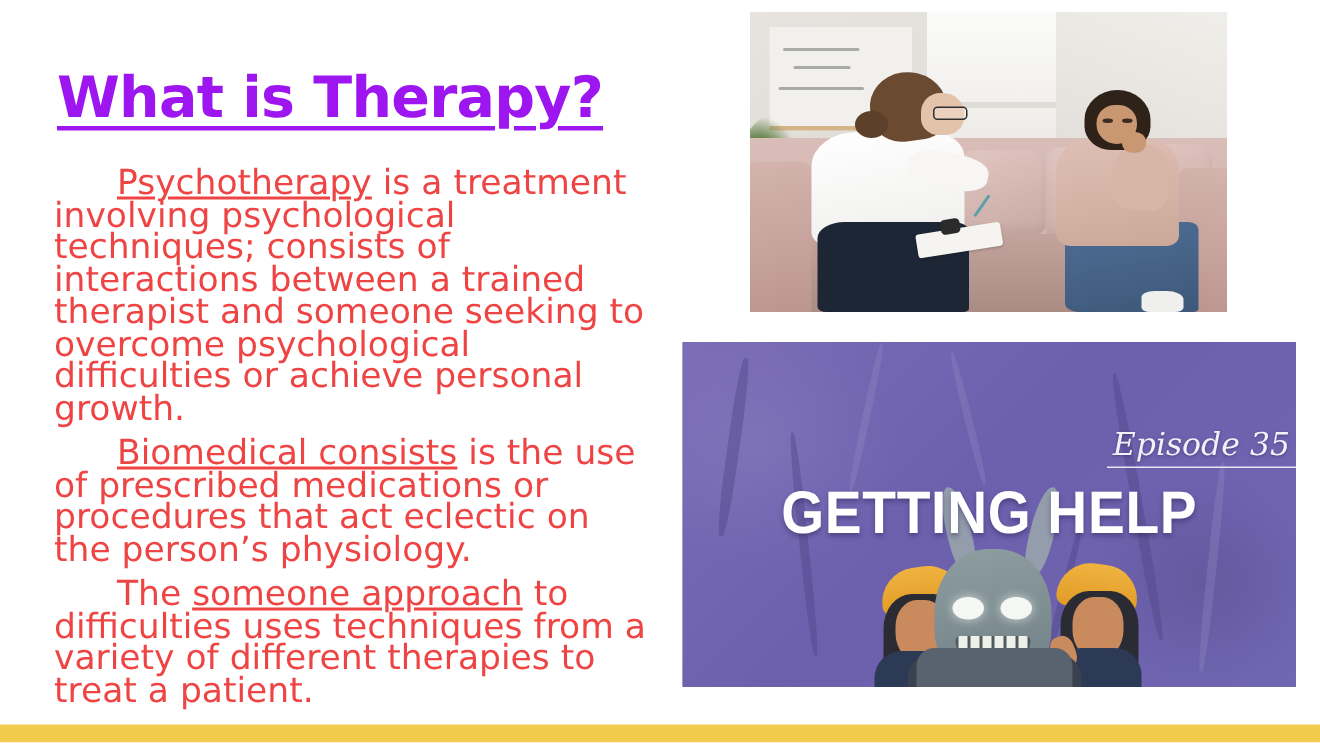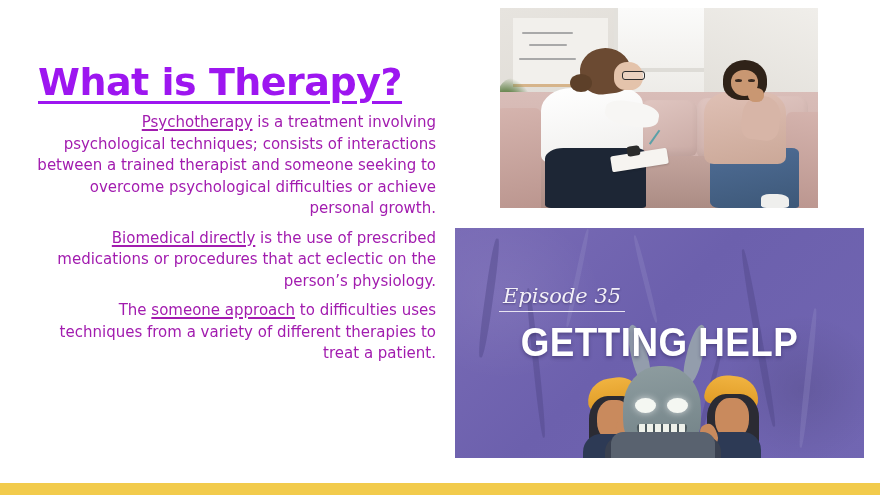--- a/index.html
+++ b/index.html
@@ -28,33 +28,31 @@
     left: 38px;
     top: 43px;
     font-size: 38px;
     font-weight: bold;
     color: #9D16F0;
     text-decoration: underline;
     text-decoration-thickness: 3px;
     text-underline-offset: 6px;
     letter-spacing: -0.5px;
     white-space: nowrap;
-    margin-top: 17px;
   }
 
   
   .body-text {
     position: absolute;
     left: 36px;
     top: 112px;
     width: 400px;
-    font-size: 15px;
+    font-size: 23px;
     line-height: 21.5px;
-    color: #a21caf;
-    text-align: right;
+    color: #ef4444;
   }
   .body-text p {
     margin: 0 0 8px 0;
     text-indent: 42px;
   }
   .body-text p:last-child { margin-bottom: 0; }
   .term {
     text-decoration: underline;
     text-decoration-thickness: 1.5px;
     text-underline-offset: 2px;
@@ -224,27 +222,26 @@
     position: absolute; inset: 0;
     background:
       radial-gradient(ellipse 40% 60% at 12% 30%, rgba(255,255,255,.07), rgba(0,0,0,0) 60%),
       radial-gradient(ellipse 30% 50% at 85% 70%, rgba(0,0,0,.10), rgba(0,0,0,0) 65%),
       linear-gradient(135deg, #7a6cb6 0%, #6c60ad 45%, #7166b2 100%);
   }
   .tv-crack { position: absolute; background: rgba(80,70,135,.45); border-radius: 40%; }
   .tv-crack2 { position: absolute; background: rgba(150,142,200,.30); border-radius: 40%; }
   .tv-episode {
     position: absolute; left: 0; right: 0; top: 56px;
-    text-align: left;
+    text-align: right;
     font-family: "DejaVu Serif", serif;
     font-style: italic;
     font-size: 21px;
     color: #f3f0f8;
     text-shadow: 0 1px 2px rgba(40,30,80,.5);
-    padding-left: 44px;
   }
   .tv-episode span {
     border-bottom: 1.5px solid #e8e4f2;
     padding: 0 4px 3px 4px;
   }
   .tv-headline {
     position: absolute; left: 0; right: 0; top: 92px;
     text-align: center;
     font-family: "Liberation Sans", sans-serif;
     font-weight: bold;
@@ -311,21 +308,21 @@
 
 <div class="slide">
 
   <div class="slide-title">What is Therapy?</div>
 
   <div class="body-text">
     <p>
       <span class="term">Psychotherapy</span><span> is a treatment involving psychological techniques; consists of interactions between a trained therapist and someone seeking to overcome psychological difficulties or achieve personal growth.</span>
     </p>
     <p>
-      <span class="term">Biomedical directly</span><span> is the use of prescribed medications or procedures that act eclectic on the person’s physiology.</span>
+      <span class="term">Biomedical consists</span><span> is the use of prescribed medications or procedures that act eclectic on the person’s physiology.</span>
     </p>
     <p>
       <span>The </span><span class="term">someone approach</span><span> to difficulties uses techniques from a variety of different therapies to treat a patient.</span>
     </p>
   </div>
 
   <div class="photo-therapy">
     <div class="pt-wallL"></div>
     <div class="pt-whiteboard"></div>
     <div class="pt-scribble" style="left:7%;top:12%;width:16%;"></div>

